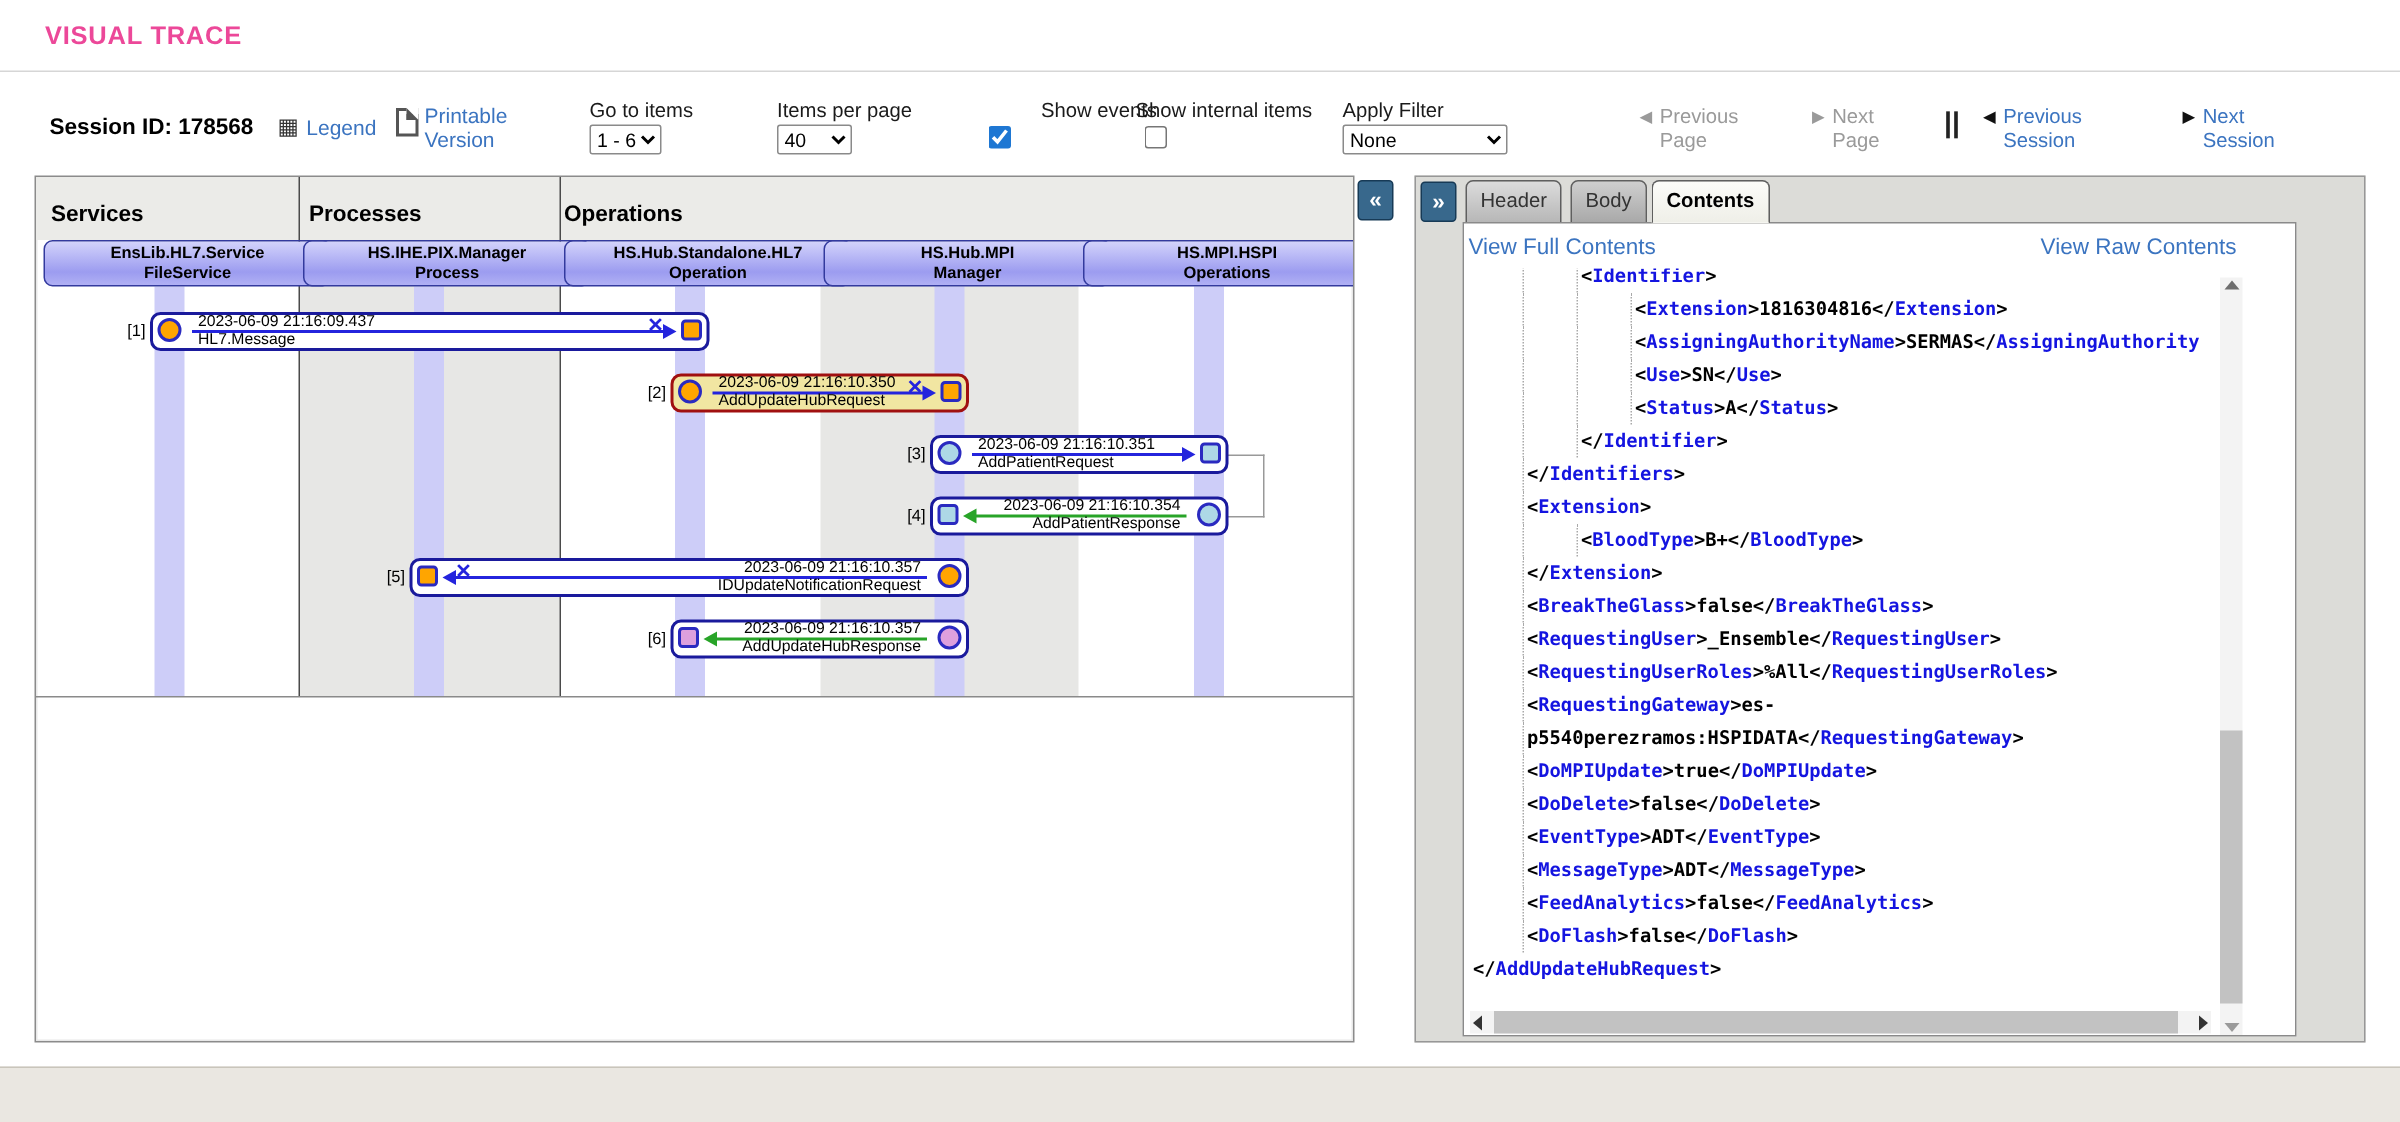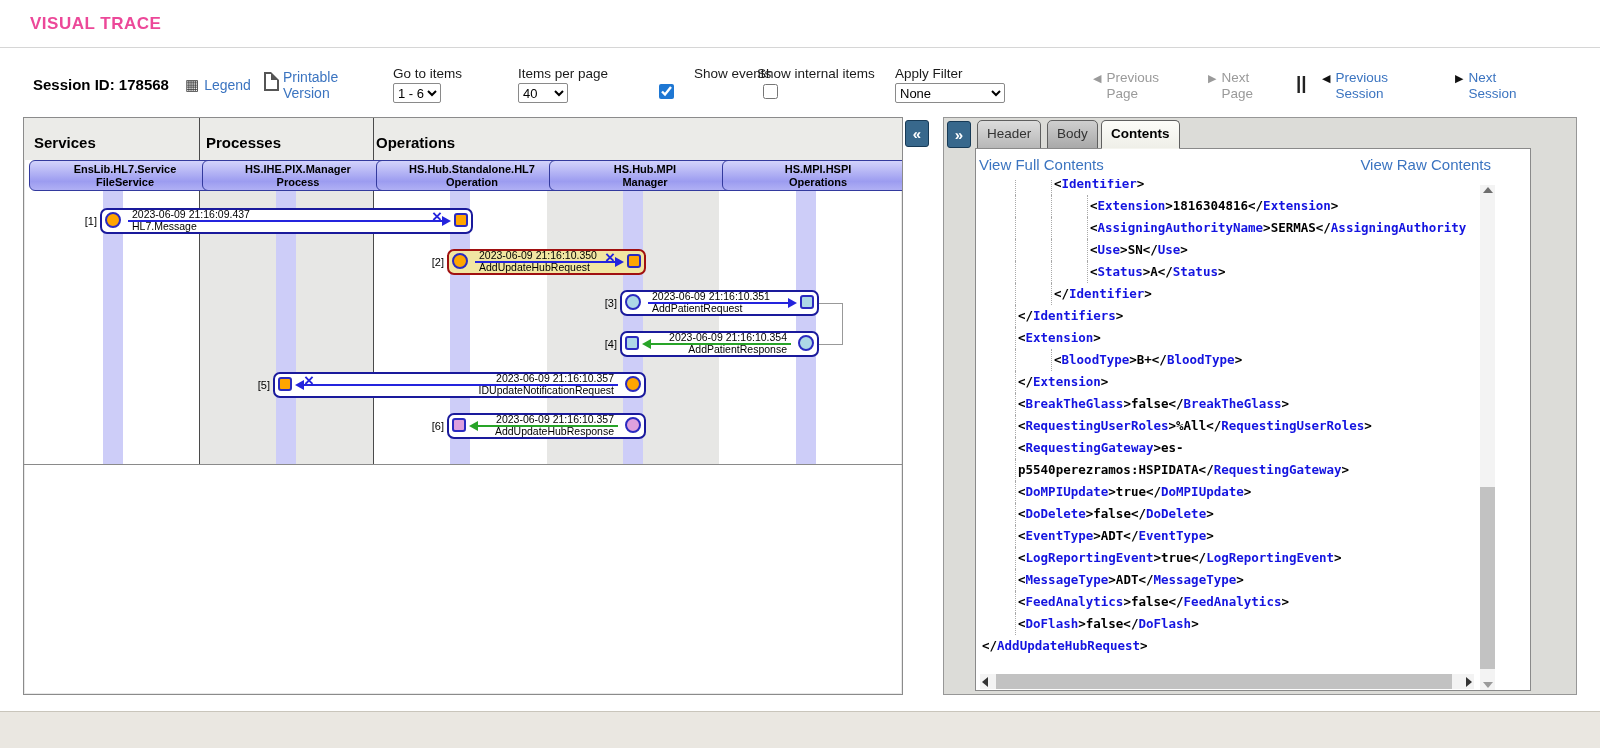--- a/index.html
+++ b/index.html
@@ -309,20 +309,24 @@
             <div class="xml-line">
               <span class="xml-guide"></span>
               <span class="xml-code">&lt;/<span class="tag">Extension</span>&gt;</span>
             </div>
             <div class="xml-line">
               <span class="xml-guide"></span>
               <span class="xml-code">&lt;<span class="tag">BreakTheGlass</span>&gt;false&lt;/<span class="tag">BreakTheGlass</span>&gt;</span>
             </div>
             <div class="xml-line">
               <span class="xml-guide"></span>
+              <span class="xml-code">&lt;<span class="tag">RequestingUser</span>&gt;_Ensemble&lt;/<span class="tag">RequestingUser</span>&gt;</span>
+            </div>
+            <div class="xml-line">
+              <span class="xml-guide"></span>
               <span class="xml-code">&lt;<span class="tag">RequestingUserRoles</span>&gt;%All&lt;/<span class="tag">RequestingUserRoles</span>&gt;</span>
             </div>
             <div class="xml-line">
               <span class="xml-guide"></span>
               <span class="xml-code">&lt;<span class="tag">RequestingGateway</span>&gt;es-</span>
             </div>
             <div class="xml-line">
               <span class="xml-guide"></span>
               <span class="xml-code">p5540perezramos:HSPIDATA&lt;/<span class="tag">RequestingGateway</span>&gt;</span>
             </div>
@@ -330,24 +334,20 @@
               <span class="xml-guide"></span>
               <span class="xml-code">&lt;<span class="tag">DoMPIUpdate</span>&gt;true&lt;/<span class="tag">DoMPIUpdate</span>&gt;</span>
             </div>
             <div class="xml-line">
               <span class="xml-guide"></span>
               <span class="xml-code">&lt;<span class="tag">DoDelete</span>&gt;false&lt;/<span class="tag">DoDelete</span>&gt;</span>
             </div>
             <div class="xml-line">
               <span class="xml-guide"></span>
               <span class="xml-code">&lt;<span class="tag">EventType</span>&gt;ADT&lt;/<span class="tag">EventType</span>&gt;</span>
-            </div>
-            <div class="xml-line">
-              <span class="xml-guide"></span>
-              <span class="xml-code">&lt;<span class="tag">LogReportingEvent</span>&gt;true&lt;/<span class="tag">LogReportingEvent</span>&gt;</span>
             </div>
             <div class="xml-line">
               <span class="xml-guide"></span>
               <span class="xml-code">&lt;<span class="tag">MessageType</span>&gt;ADT&lt;/<span class="tag">MessageType</span>&gt;</span>
             </div>
             <div class="xml-line">
               <span class="xml-guide"></span>
               <span class="xml-code">&lt;<span class="tag">FeedAnalytics</span>&gt;false&lt;/<span class="tag">FeedAnalytics</span>&gt;</span>
             </div>
             <div class="xml-line">

